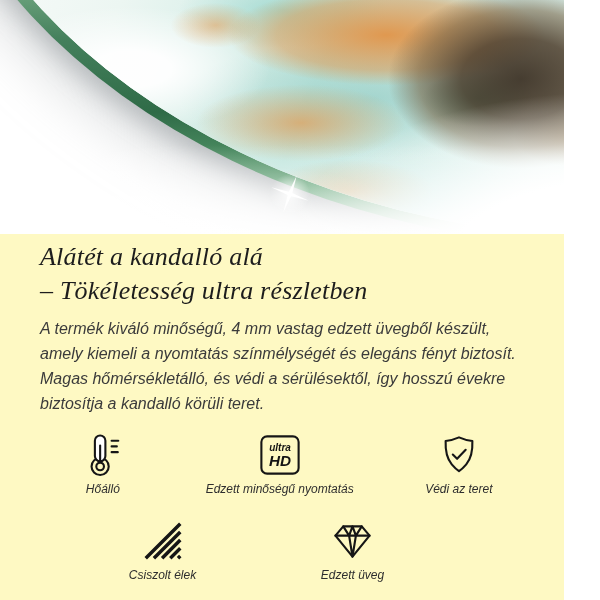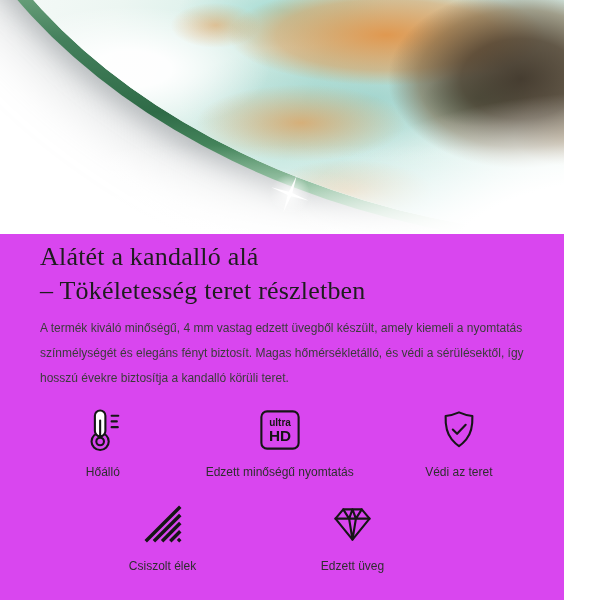--- a/index.html
+++ b/index.html
@@ -1,17 +1,17 @@
 <!DOCTYPE html>
 <html lang="hu"><head>
 <meta charset="utf-8">
 <style>
   html,body{margin:0;padding:0;background:#ffffff;}
   body{width:600px;height:600px;font-family:"Liberation Sans",sans-serif;-webkit-font-smoothing:antialiased;}
-  .page{position:relative;width:564px;height:600px;overflow:hidden;background:#d946ef;}
+  .page{position:relative;width:564px;height:600px;overflow:hidden;background:#fef9c3;font-style:italic;}
 
   
   .hero{position:relative;width:600px;height:234px;overflow:hidden;background:#ffffff;}
   .hero > div{position:absolute;}
   .glass-shadow-soft{left:-108px;top:-780px;width:1460px;height:1056px;border-radius:50%;
       background:rgba(150,155,158,0.30);filter:blur(26px);}
   .glass-shadow-hard{left:-94px;top:-790px;width:1448px;height:1048px;border-radius:50%;
       background:rgba(138,144,148,0.48);filter:blur(11px);}
   .glass-edge{left:-91px;top:-801px;width:1452px;height:1050px;border-radius:50%;
       background:linear-gradient(to bottom,#c9e4ce 55%,#8bbd97 72%,#44805c 80%,#2f6b47 87%,#5fa374 94%,#9ccaa8 100%);}
@@ -36,30 +36,30 @@
       background:
         radial-gradient(500px 250px at 102% 112%, #ffffff 32%, rgba(255,255,255,0) 68%),
         linear-gradient(to bottom, rgba(255,255,255,0) 62%, rgba(255,255,255,0.55) 86%, rgba(255,255,255,0.95) 100%);}
   .sparkle{position:absolute;left:268px;top:172px;}
 
   
   .content{position:relative;padding:0 40px;}
   .page-title{margin:6px 0 0;font-family:"Liberation Serif","DejaVu Serif",serif;font-weight:400;
       font-size:26px;line-height:34px;color:#1d1d1d;letter-spacing:0.2px;}
   .page-title span{display:block;}
-  .product-description{margin:8px 0 0;font-size:12px;line-height:25px;color:#3b3b3b;}
+  .product-description{margin:8px 0 0;font-size:16px;line-height:25px;color:#3b3b3b;}
 
   
   .features{margin-top:16px;}
   .features-row{display:flex;align-items:flex-start;}
   .features-row + .features-row{margin-top:22px;}
   .feature{display:flex;flex-direction:column;align-items:center;}
   .c1{width:135px;}.c2{width:245px;}.c3{width:140px;}
   .icon-box{height:46px;display:flex;align-items:center;justify-content:center;}
-  .feature-label{margin-top:12px;font-size:12px;line-height:14px;color:#2e2e2e;text-align:center;}
+  .feature-label{margin-top:4px;font-size:12px;line-height:14px;color:#2e2e2e;text-align:center;}
   svg{display:block;}
   .ln{stroke:#161616;fill:none;stroke-width:2.2;}
   .rnd{stroke-linecap:round;stroke-linejoin:round;}
   .icon-text{font-family:"Liberation Sans",sans-serif;font-weight:bold;fill:#141414;}
 </style>
 </head>
 <body>
 
 <div class="page">
 
@@ -82,21 +82,21 @@
       <g transform="rotate(20 22 22)">
         <path d="M22 2 L23.8 20.2 L42 22 L23.8 23.8 L22 42 L20.2 23.8 L2 22 L20.2 20.2 Z" fill="#ffffff" opacity="0.95"></path>
       </g>
     </svg>
   </section>
 
   <div class="content">
 
     <h1 class="page-title">
       <span>Alátét a kandalló alá</span>
-      <span>– Tökéletesség teret részletben</span>
+      <span>– Tökéletesség ultra részletben</span>
     </h1>
 
     <p class="product-description">A termék kiváló minőségű, 4 mm vastag edzett üvegből készült, amely kiemeli a nyomtatás színmélységét és elegáns fényt biztosít. Magas hőmérsékletálló, és védi a sérülésektől, így hosszú évekre biztosítja a kandalló körüli teret.</p>
 
     <div class="features">
 
       <div class="features-row">
 
         <div class="feature c1">
           <div class="icon-box">

